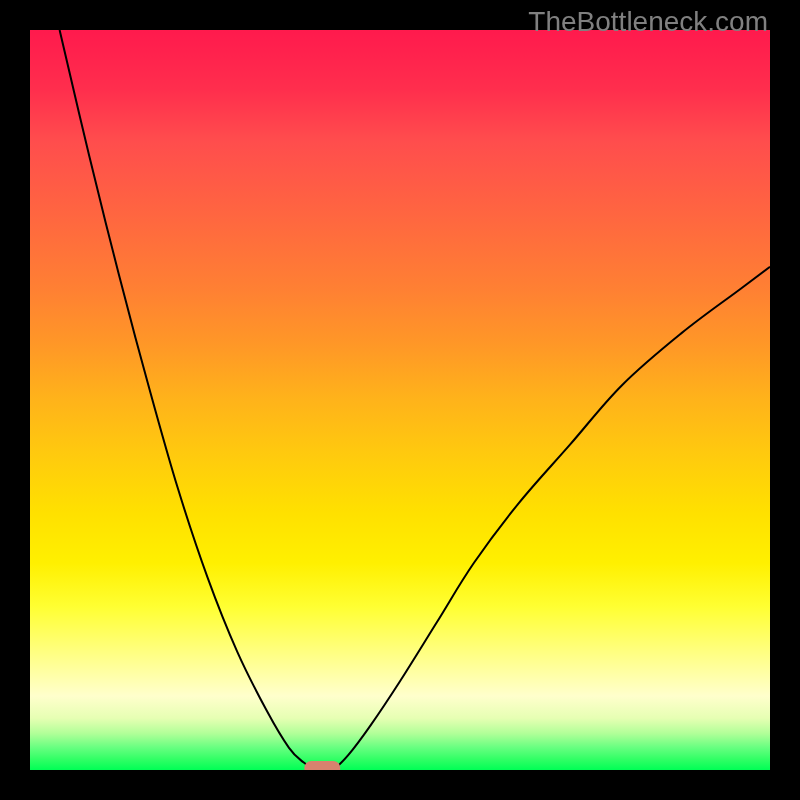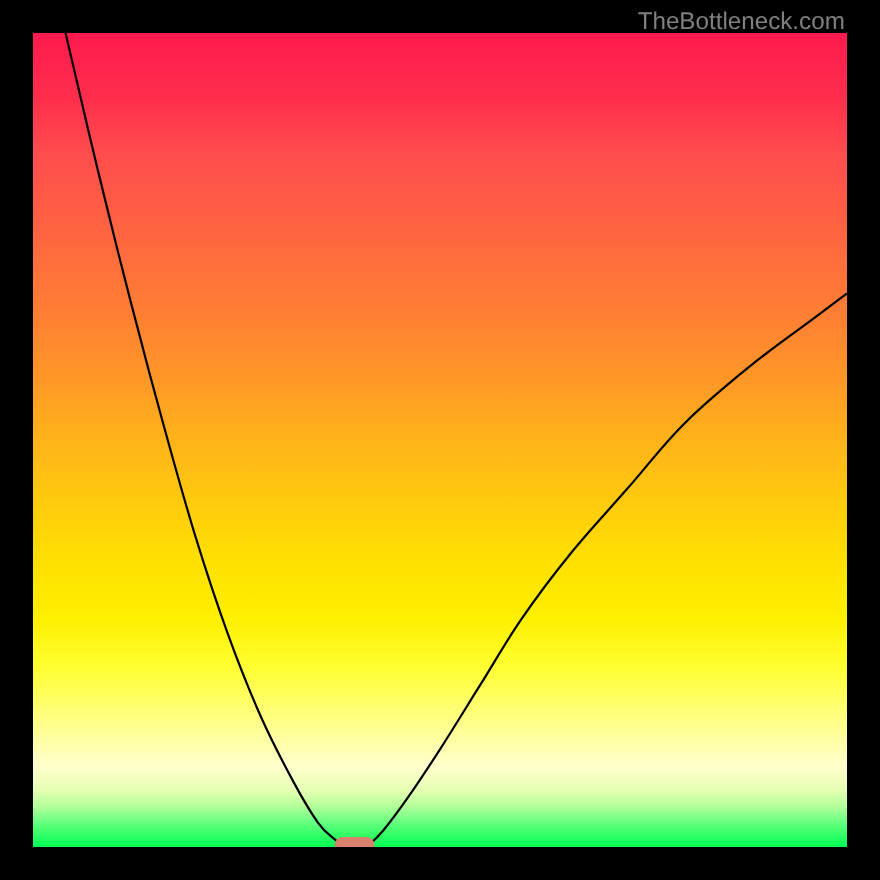--- a/index.html
+++ b/index.html
@@ -42,21 +42,21 @@
       #66ff80 97%,
       #33ff66 98.5%,
       #00ff55 100%
     );
   }
   .watermark {
     position: absolute;
     top: 6px;
     right: 32px;
     color: #808080;
-    font-size: 22px;
+    font-size: 28px;
     font-weight: 500;
     z-index: 10;
   }
   svg {
     position: absolute;
     top: 0;
     left: 0;
     width: 100%;
     height: 100%;
   }

